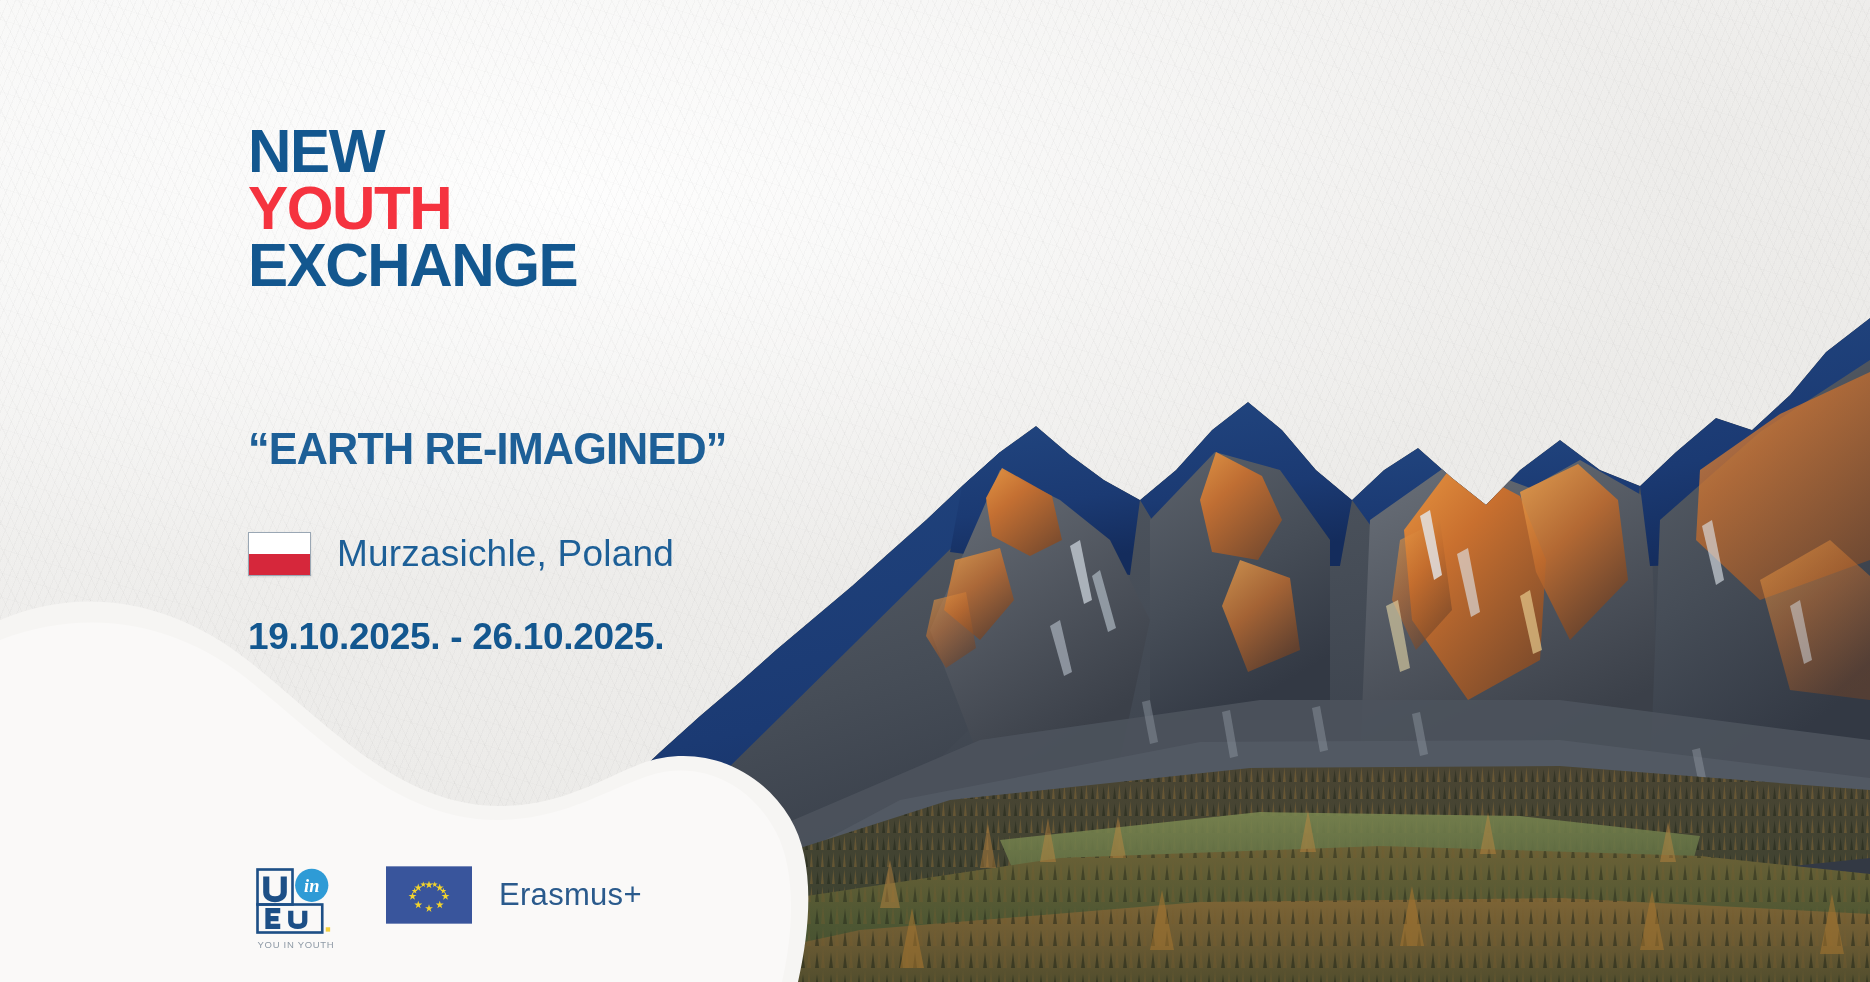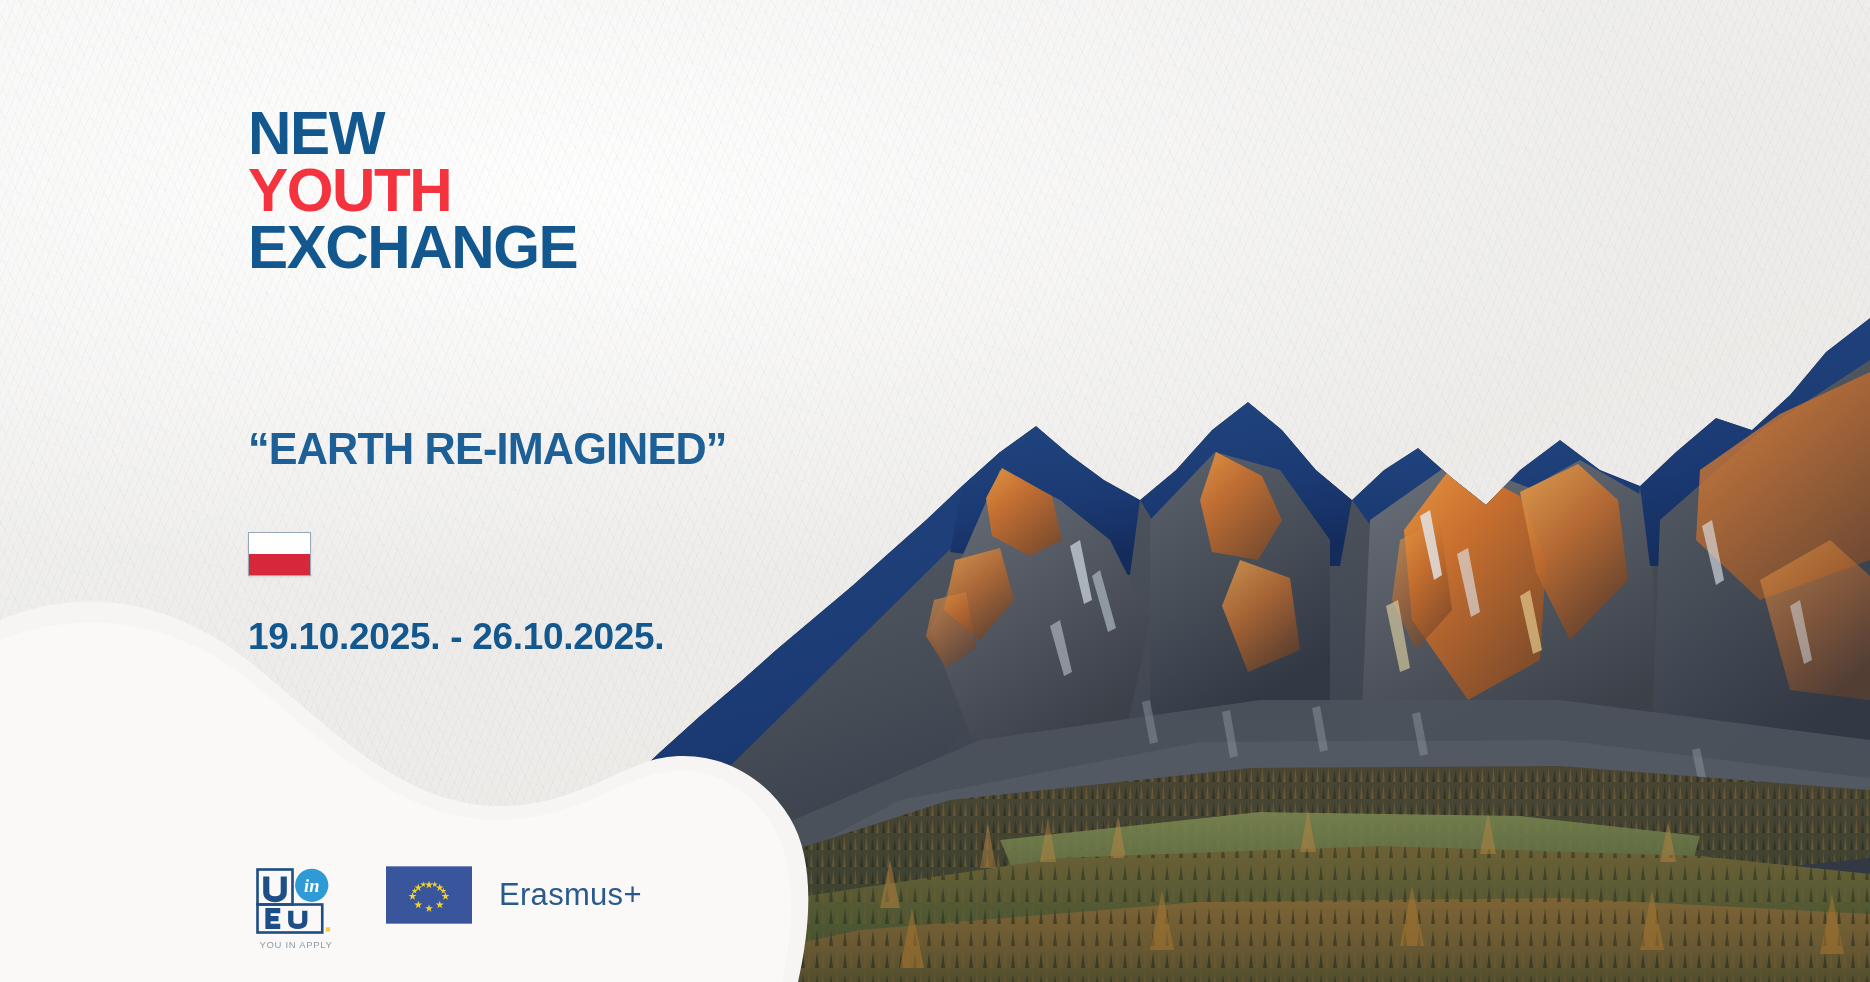--- a/index.html
+++ b/index.html
@@ -52,21 +52,21 @@
     white-space:nowrap;
   }
   .badge-date {
     font-family:"Liberation Sans", sans-serif;
     font-weight:400; font-size:38px; line-height:1.25;
     margin-top:7px; letter-spacing:0.5px;
     color:#f3f8fb; white-space:nowrap;
   }
 
   
-  #headline { position:absolute; left:248px; top:104px; z-index:5; }
+  #headline { position:absolute; left:248px; top:122px; z-index:5; }
   .hl {
     font-family:"Liberation Sans", sans-serif;
     font-weight:bold; font-size:62px; line-height:0.92;
     letter-spacing:-1.5px;
     transform:scaleX(0.97); transform-origin:left center;
     white-space:nowrap;
   }
   .hl.blue { color:#13578f; }
   .hl.red  { color:#f5333f; }
 
@@ -347,20 +347,21 @@
   </div>
 
   <div id="details">
     <div id="event-title">“EARTH RE-IMAGINED”</div>
 
     <div id="loc-row">
       <div id="pl-flag">
         <div class="w"></div>
         <div class="r"></div>
       </div>
+      <div id="loc-text">Murzasichle, Poland</div>
     </div>
 
     <div id="date-text">19.10.2025. - 26.10.2025.</div>
   </div>
 
   <div id="logos">
 
     <div class="ueu">
       <svg viewBox="0 0 96 80" aria-hidden="true">
 
@@ -372,21 +373,21 @@
         <text x="66" y="30" text-anchor="middle" font-family="Liberation Serif, serif" font-style="italic" font-weight="bold" font-size="21" fill="#ffffff">in</text>
 
         <rect x="4" y="44" width="74" height="32" fill="none" stroke="#1d4f86" stroke-width="3"></rect>
 
         <path d="M30,51 L16,51 L16,69 L30,69 M16,60 L28,60" fill="none" stroke="#1d4f86" stroke-width="6"></path>
 
         <path d="M42,51 L42,63 C42,68 47,69 50,69 C53,69 58,68 58,63 L58,51" fill="none" stroke="#1d4f86" stroke-width="6"></path>
 
         <rect x="82" y="70" width="5" height="5" fill="#f4d03f"></rect>
       </svg>
-      <div class="ueu-cap">YOU IN APPLY</div>
+      <div class="ueu-cap">YOU IN YOUTH</div>
     </div>
 
     <div class="erasmus">
       <div class="eu-flag">
         <svg viewBox="0 0 120 80" aria-hidden="true">
           <rect x="0" y="0" width="120" height="80" fill="#39559c"></rect>
           <g fill="#f2d32d">
             <polygon points="60,20 61.3,24 65.5,24 62.1,26.6 63.4,30.6 60,28.1 56.6,30.6 57.9,26.6 54.5,24 58.7,24"></polygon>
             <polygon points="75,24 76.3,28 80.5,28 77.1,30.6 78.4,34.6 75,32.1 71.6,34.6 72.9,30.6 69.5,28 73.7,28"></polygon>
             <polygon points="83,36 84.3,40 88.5,40 85.1,42.6 86.4,46.6 83,44.1 79.6,46.6 80.9,42.6 77.5,40 81.7,40"></polygon>

